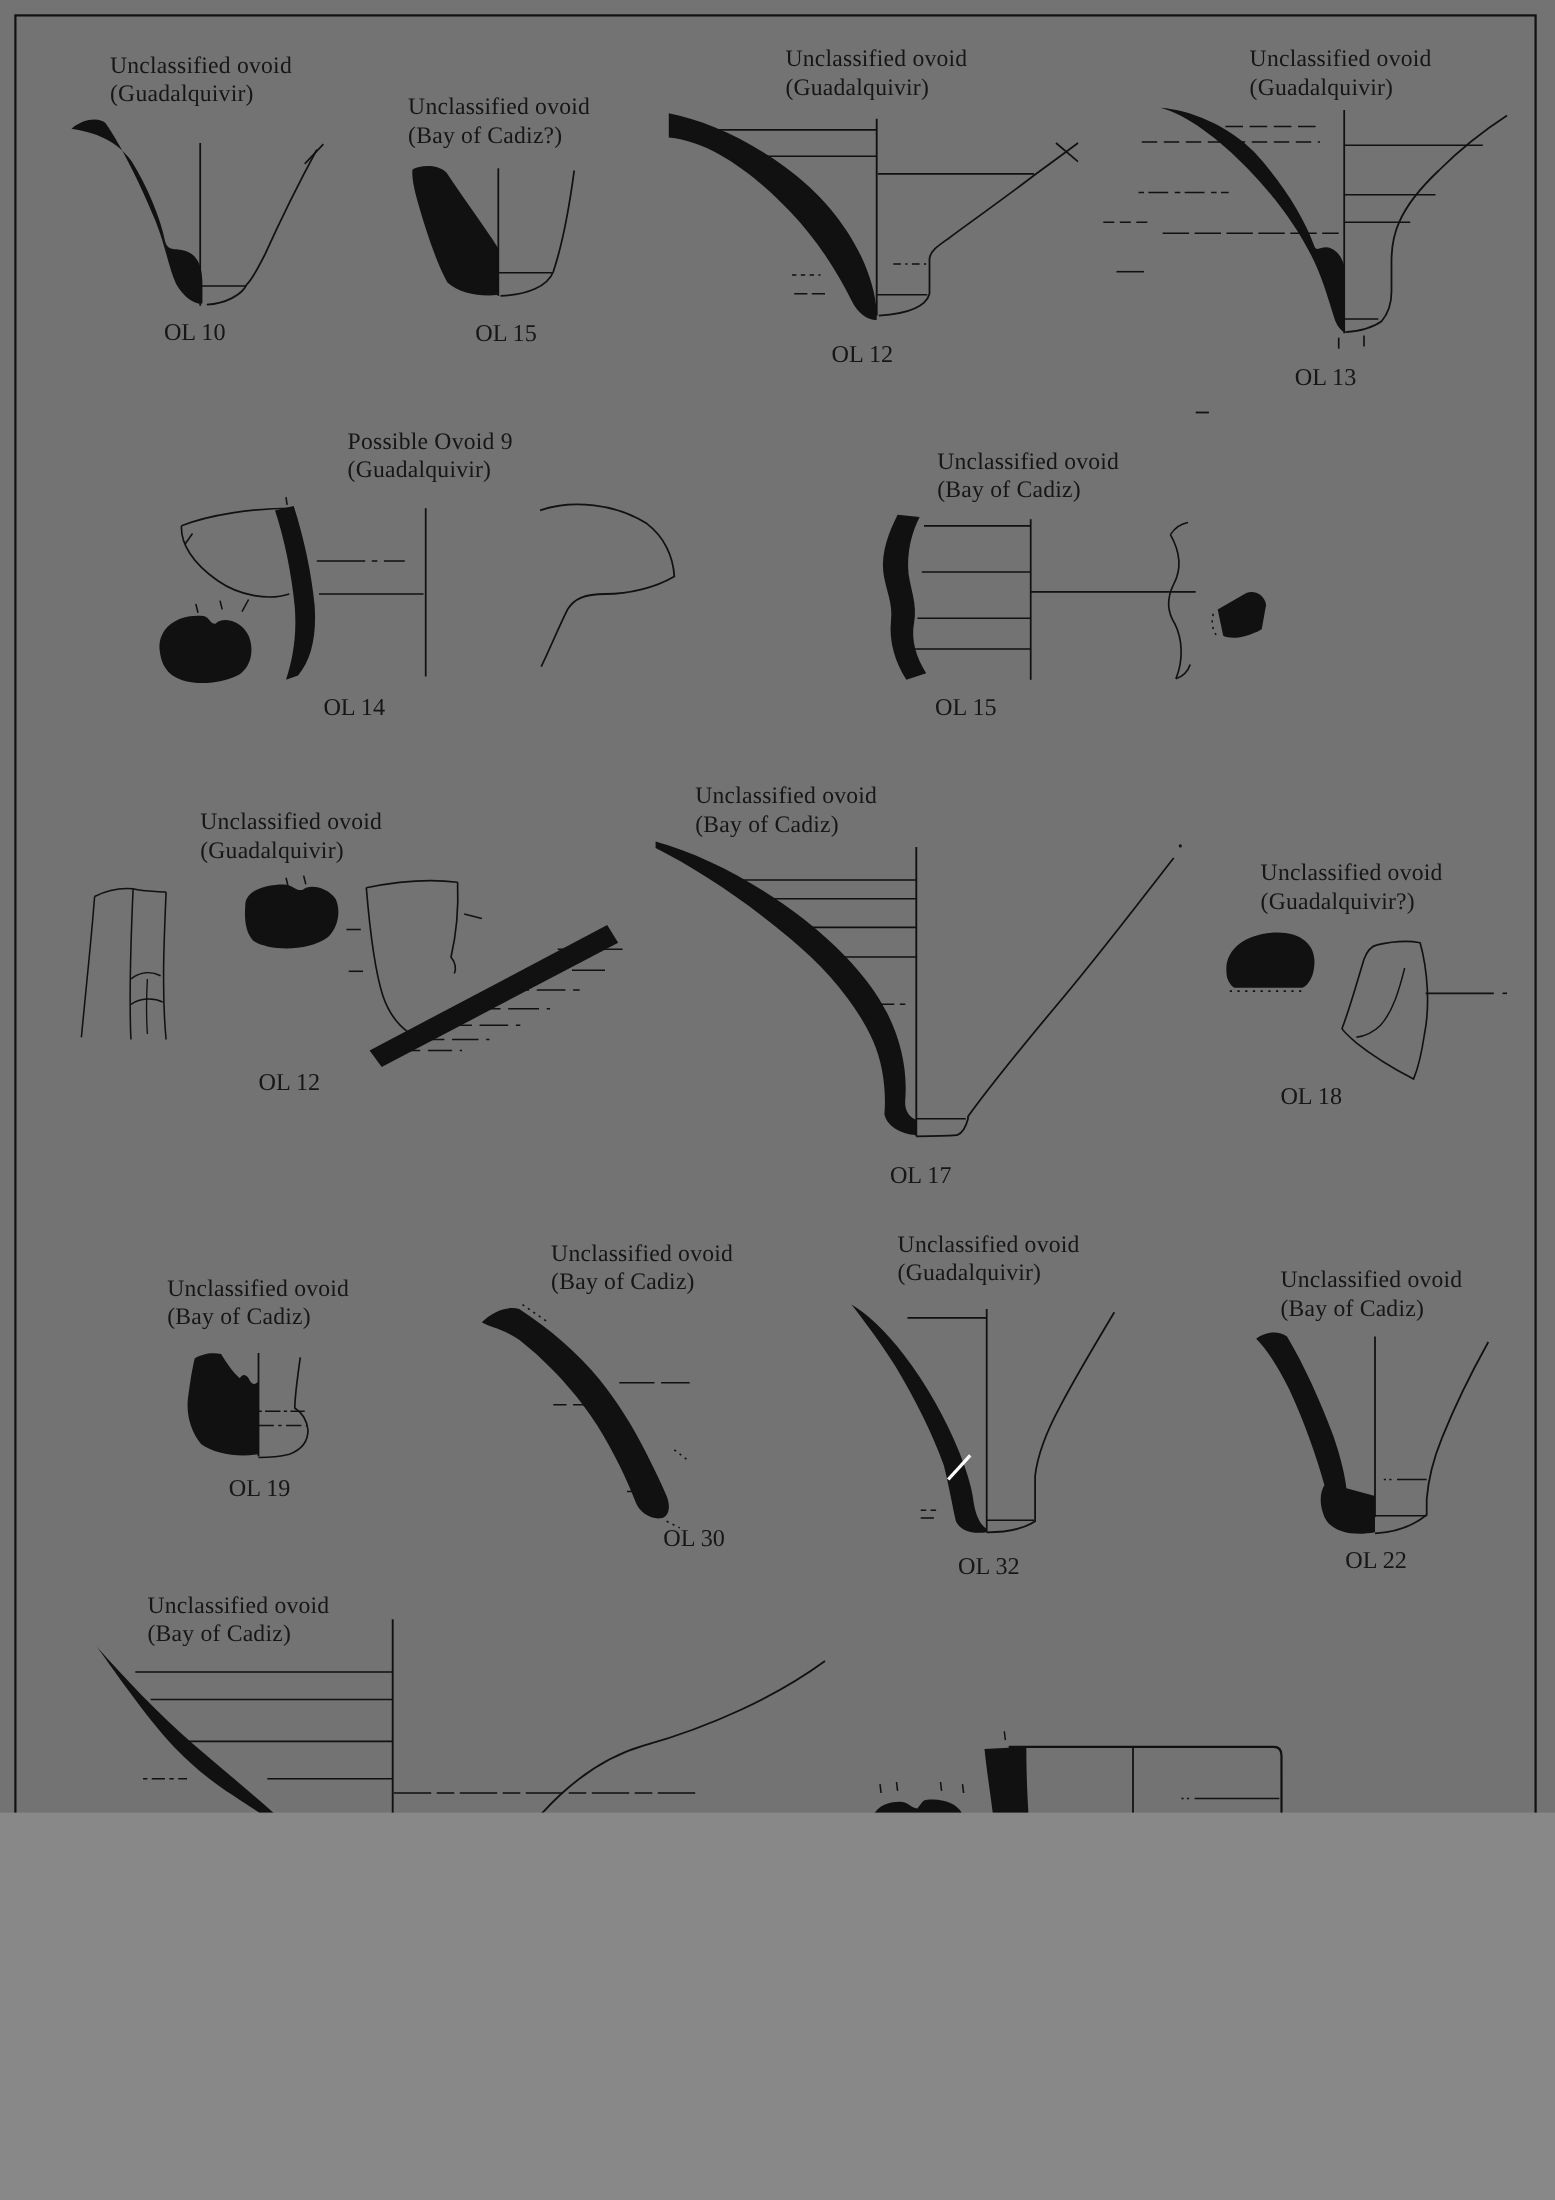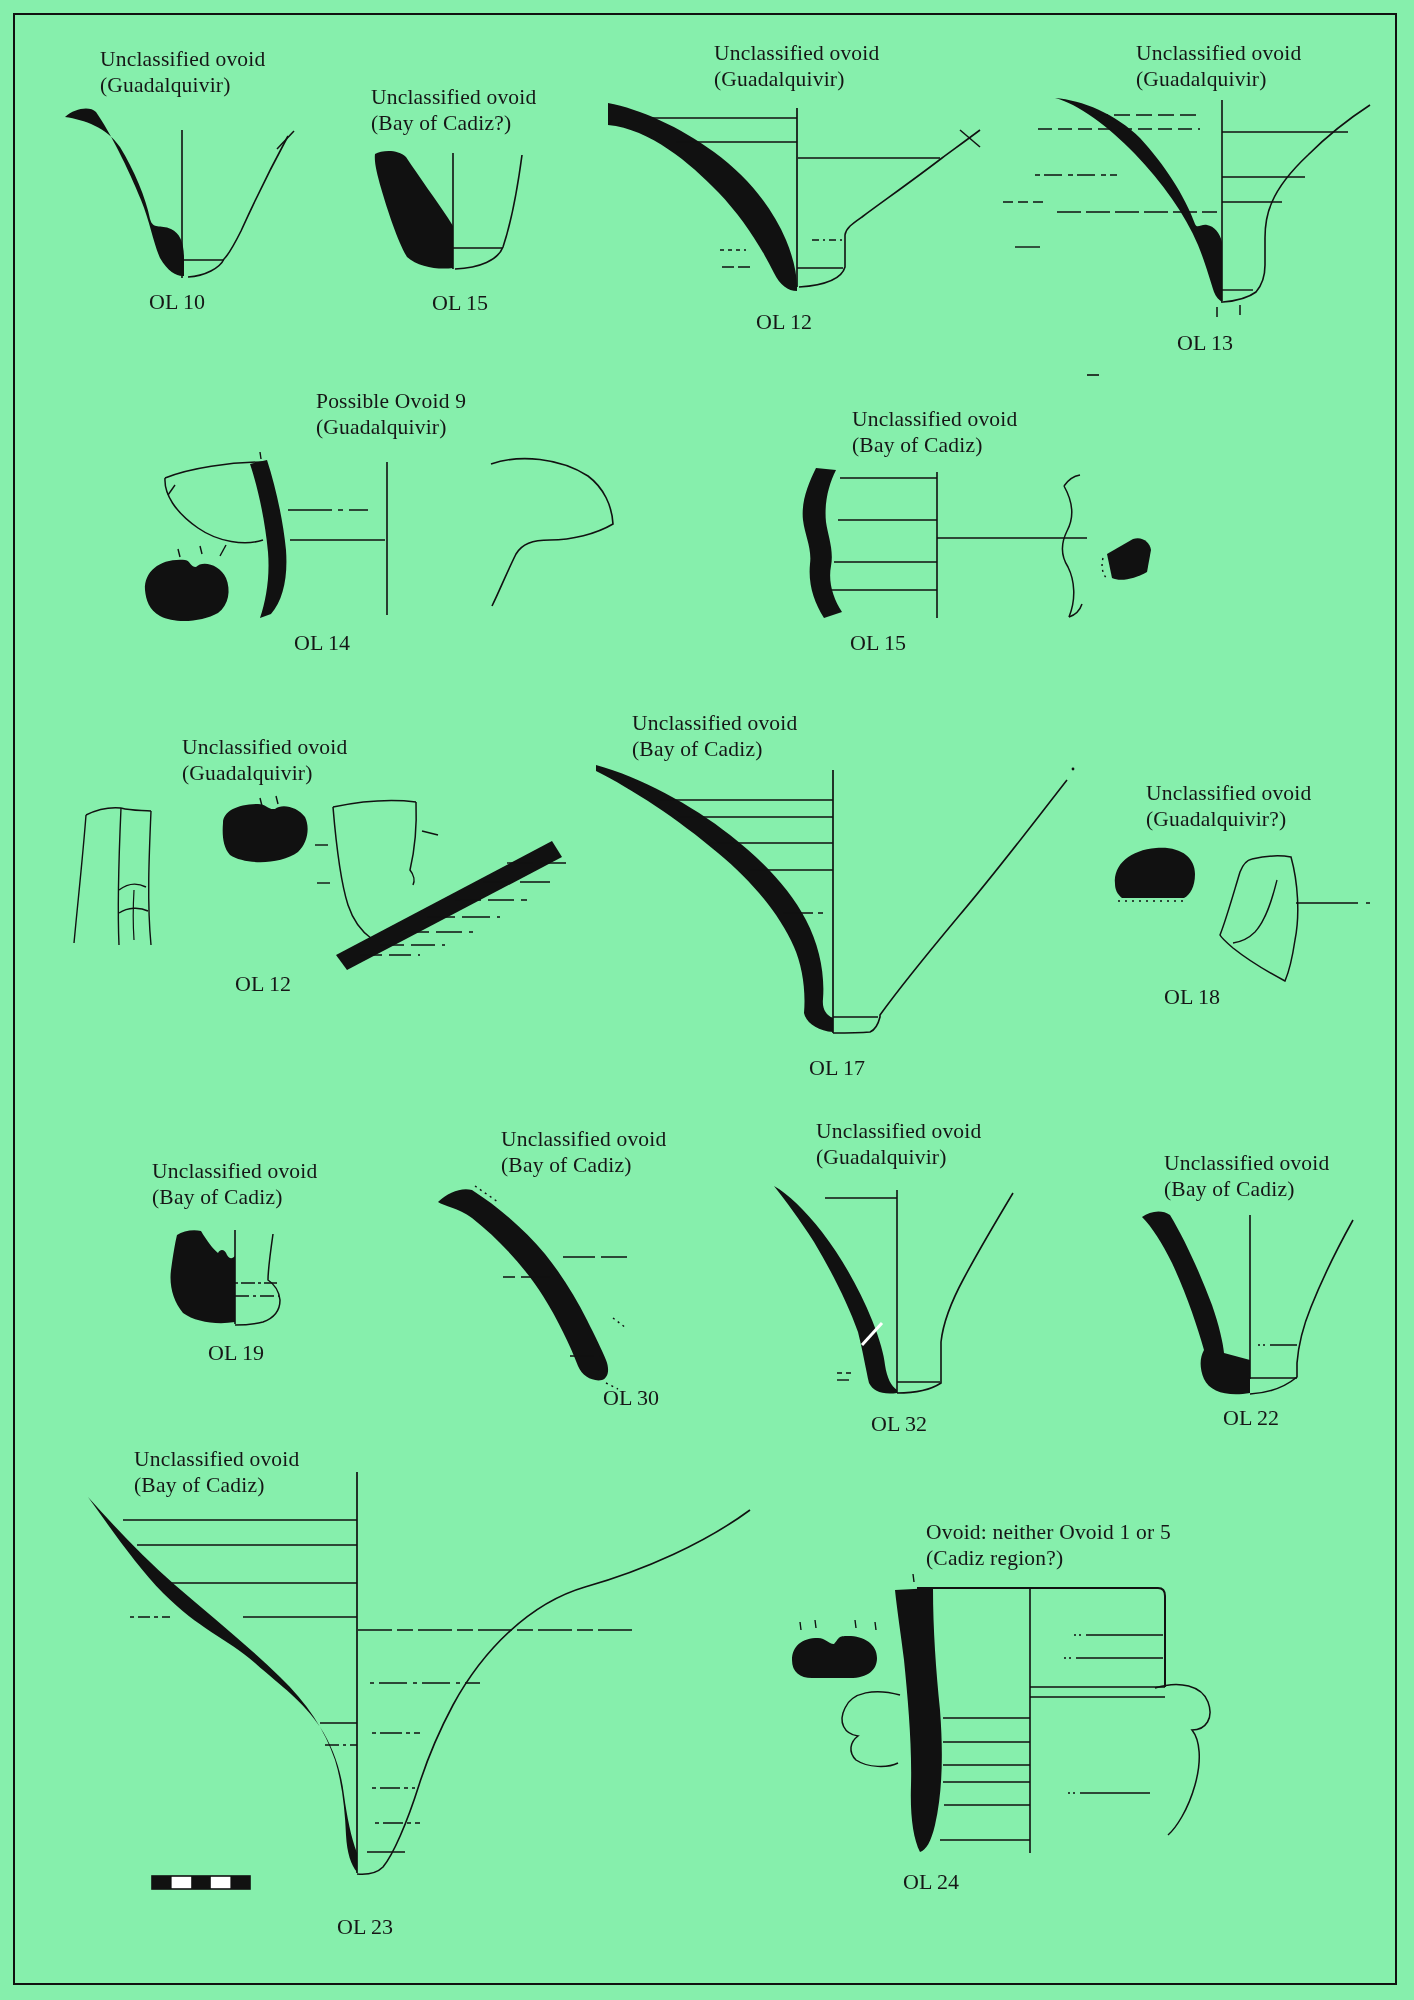--- a/index.html
+++ b/index.html
@@ -1,16 +1,16 @@
 <!DOCTYPE html>
 <html><head>
 <meta charset="utf-8">
 <style>
   html,body{margin:0;padding:0;background:#888;}
-  #page{position:relative;width:1414px;height:2000px;background:#86efac;overflow:hidden;
+  #page{position:relative;width:1414px;height:1648px;background:#737373;overflow:hidden;
         font-family:"Liberation Serif", serif;color:#161616;}
   #frame{position:absolute;left:13px;top:13px;width:1380px;height:1968px;border:2px solid #111;}
   .title{position:absolute;font-size:21.5px;line-height:26px;letter-spacing:.2px;white-space:nowrap;}
   .plabel{position:absolute;font-size:22px;transform:translateX(-50%);white-space:nowrap;}
   svg.draw{position:absolute;overflow:visible;}
   svg.draw path, svg.draw line, svg.draw polyline{vector-effect:non-scaling-stroke;}
 </style>
 </head>
 <body>
 
@@ -65,24 +65,20 @@
       <div>Unclassified ovoid</div>
       <div>(Guadalquivir)</div>
     </div>
   <div class="title" style="left:1164px;top:1150px">
       <div>Unclassified ovoid</div>
       <div>(Bay of Cadiz)</div>
     </div>
   <div class="title" style="left:134px;top:1446px">
       <div>Unclassified ovoid</div>
       <div>(Bay of Cadiz)</div>
-    </div>
-  <div class="title" style="left:926px;top:1519px">
-      <div>Ovoid: neither Ovoid 1 or 5</div>
-      <div>(Cadiz region?)</div>
     </div>
 
   <div class="plabel" style="left:177px;top:289px">OL 10</div>
   <div class="plabel" style="left:460px;top:290px">OL 15</div>
   <div class="plabel" style="left:784px;top:309px">OL 12</div>
   <div class="plabel" style="left:1205px;top:330px">OL 13</div>
   <div class="plabel" style="left:322px;top:630px">OL 14</div>
   <div class="plabel" style="left:878px;top:630px">OL 15</div>
   <div class="plabel" style="left:263px;top:971px">OL 12</div>
   <div class="plabel" style="left:837px;top:1055px">OL 17</div>

